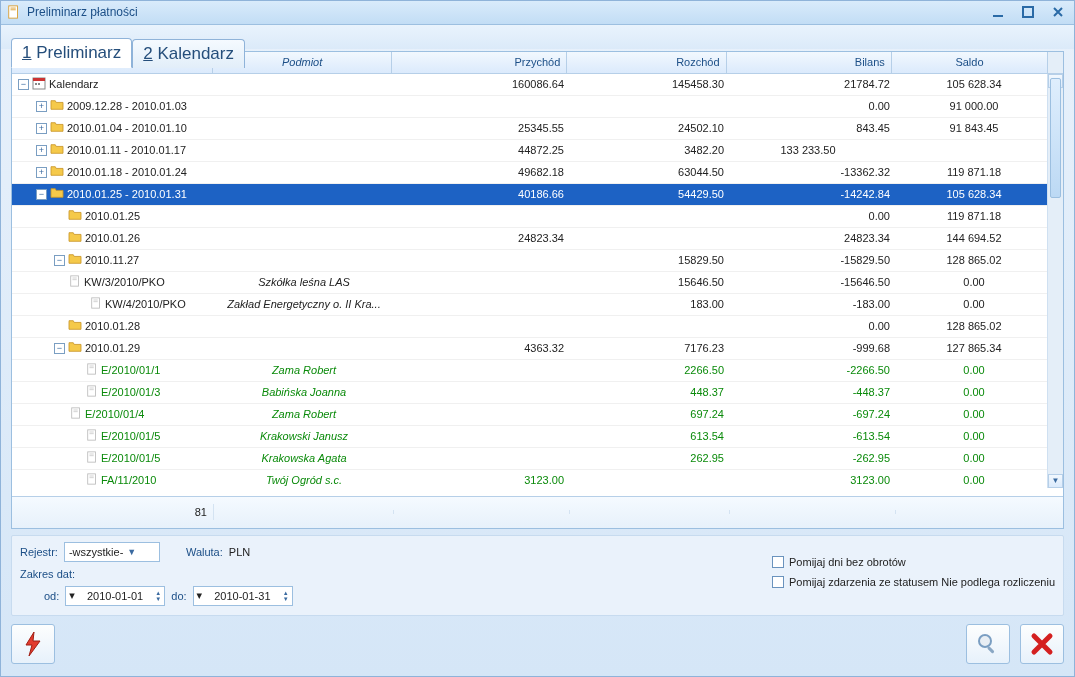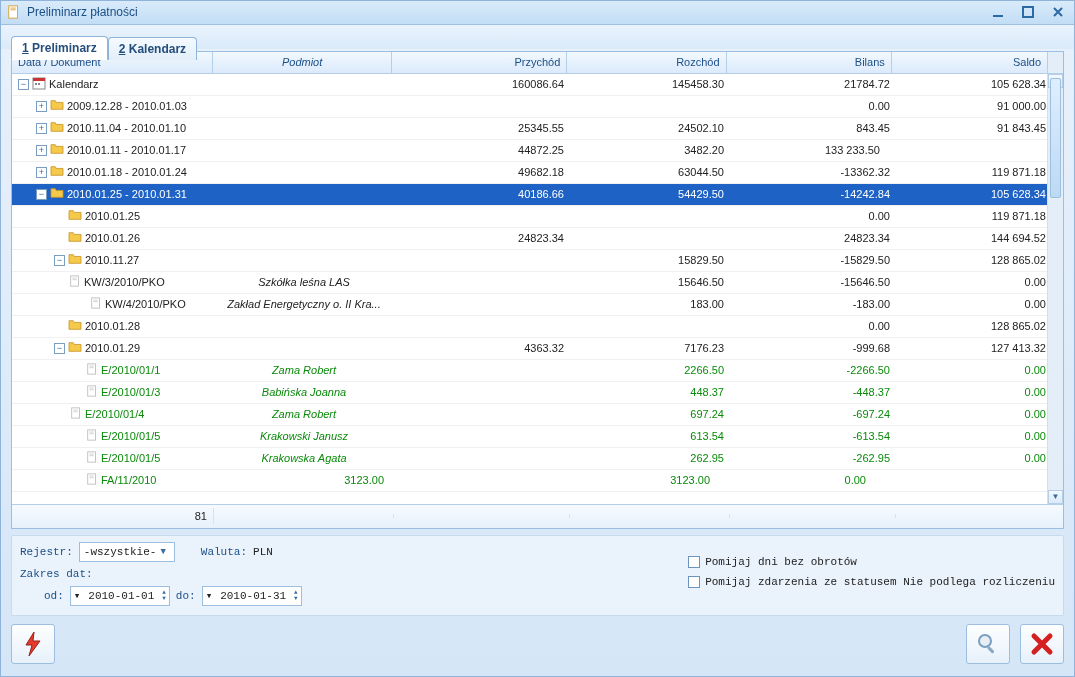--- a/index.html
+++ b/index.html
@@ -22,24 +22,24 @@
   .titlebar-icon { width: 14px; height: 14px; }
   .win-controls { display: flex; gap: 10px; }
   .win-btn { width: 20px; height: 16px; display:flex; align-items:center; justify-content:center; color:#2a6aa6; cursor:pointer; }
   .tabs {
     height: 24px; display:flex; align-items:flex-end; padding: 0 10px; gap:0;
     background: linear-gradient(#e9f3fd,#dbeaf9);
   }
   .tab {
     padding: 4px 10px; border:1px solid #8fb3d9; border-bottom:none;
     background: linear-gradient(#f5faff,#e2eef9);
-    color:#254e7b; font-size:12px;
+    color:#254e7b; font-size:17px;
     border-radius: 4px 4px 0 0;
     cursor:pointer;
-    position:relative; top:11px;font-weight:bold;
+    position:relative; top:19px;
   }
   .tab.active {
     background:#fff;
     border-bottom:1px solid #fff;
     z-index:2;
   }
   .tab .underline { text-decoration: underline; }
   .content-frame {
     margin: 2px 10px 6px 10px;
     flex:0 0 auto;
@@ -54,51 +54,51 @@
     border-bottom:1px solid #b6cfe8;
     color:#1c4f87;
   }
   .grid-header .col { padding:4px 6px; border-right:1px solid #b6cfe8; overflow:hidden; white-space:nowrap; }
   .c-doc { width:202px; text-align:left; }
   .c-pod { width:180px; text-align:center;font-style:italic; }
   .c-num { text-align:right; }
   .c-prz { width:176px; }
   .c-roz { width:160px; }
   .c-bil { width:166px; }
-  .c-sal { width:156px; border-right:none !important; }
+  .c-sal { width:156px; border-right:none !important;text-align:center; }
   .scrollcol { width:16px; background:#e4eef8; border-left:1px solid #b6cfe8;}
   .grid-body { flex:1; overflow:hidden; position:relative; }
   .rows { }
   .row { display:flex; height:22px; align-items:center; border-bottom:1px solid #f0f0f0;}
   .row .cell { padding:3px 6px; overflow:hidden; white-space:nowrap; }
   .row .c-doc { display:flex; align-items:center; gap:3px; }
   .row.selected { background:#1d62c4; color:#fff; }
   .row.selected .cell { color:#fff !important; }
   .green { color:#0a8a0a; }
   .expander {
     width:11px; height:11px; border:1px solid #7a9ec2; background:#fff;
     display:inline-flex; align-items:center; justify-content:center;
     font-size:9px; line-height:9px; color:#3a6aa0; cursor:pointer;
     flex-shrink:0;
   }
   .folder-icon { width:14px; height:12px; flex-shrink:0; }
   .doc-icon { width:12px; height:12px; flex-shrink:0; }
   .cal-icon { width:14px; height:14px; flex-shrink:0; }
   .footer-bar {
-    height:24px; display:flex; align-items:center; border-top:1px solid #b6cfe8;
+    height:32px; display:flex; align-items:center; border-top:1px solid #b6cfe8;
     background: linear-gradient(#f5faff,#e7f1fb);
+    margin-top: 8px;
   }
   .footer-bar .cell { padding:2px 6px; border-right:1px solid #d4e3f2; }
   .controls-area {
     margin: 0 10px 6px 10px; padding:6px 8px 8px 8px;
     border:1px solid #c7dbef; background:#eaf2fb;
     display:flex; justify-content:space-between; align-items:flex-start;
     border-radius:2px;
     height: 88px;
-    font-family: Liberation Mono, monospace;
   }
   .ctrl-left { display:flex; flex-direction:column; gap:6px; }
   .ctrl-row { display:flex; align-items:center; gap:6px; }
   .lbl { color:#1c4f87; }
   .combo {
     height:20px; border:1px solid #9cbfe0; background:#fff; display:flex; align-items:center;
     padding:0 4px; gap:4px; cursor:pointer;
   }
   .combo .arrow { color:#3a6aa0; font-size:9px; }
   .date-input {
@@ -213,21 +213,21 @@
             <div class="cell c-num c-roz"></div>
             <div class="cell c-num c-bil">0.00</div>
             <div class="cell c-num c-sal">91 000.00</div>
           </div>
           <div class="row">
             <div class="cell c-doc" style="padding-left:24px">
               <span class="expander">+</span>
               <span><svg class="folder-icon" viewBox="0 0 16 14">
                   <path d="M1 3 L1 12 L15 12 L15 4 L7 4 L6 2 L1 2 Z" fill="#f5c94a" stroke="#c9972a"></path>
                 </svg></span>
-              <span>2010.11.04 - 2010.01.10</span>
+              <span>2010.01.04 - 2010.01.10</span>
             </div>
             <div class="cell c-pod"></div>
             <div class="cell c-num c-prz">25345.55</div>
             <div class="cell c-num c-roz">24502.10</div>
             <div class="cell c-num c-bil">843.45</div>
             <div class="cell c-num c-sal">91 843.45</div>
           </div>
           <div class="row">
             <div class="cell c-doc" style="padding-left:24px">
               <span class="expander">+</span>
@@ -362,21 +362,21 @@
               <span class="expander">−</span>
               <span><svg class="folder-icon" viewBox="0 0 16 14">
                   <path d="M1 3 L1 12 L15 12 L15 4 L7 4 L6 2 L1 2 Z" fill="#f5c94a" stroke="#c9972a"></path>
                 </svg></span>
               <span>2010.01.29</span>
             </div>
             <div class="cell c-pod"></div>
             <div class="cell c-num c-prz">4363.32</div>
             <div class="cell c-num c-roz">7176.23</div>
             <div class="cell c-num c-bil">-999.68</div>
-            <div class="cell c-num c-sal">127 413.32</div>
+            <div class="cell c-num c-sal">127 865.34</div>
           </div>
           <div class="row">
             <div class="cell c-doc green" style="padding-left:60px">
               <span style="display:inline-block;width:11px"></span>
               <span><svg class="doc-icon" viewBox="0 0 12 14">
                   <rect x="1" y="1" width="9" height="12" fill="#fff" stroke="#bbb"></rect>
                   <rect x="3" y="3" width="5" height="1" fill="#ccc"></rect>
                   <rect x="3" y="5" width="5" height="1" fill="#ccc"></rect>
                 </svg></span>
               <span>E/2010/01/1</span>
@@ -454,20 +454,21 @@
           <div class="row">
             <div class="cell c-doc green" style="padding-left:60px">
               <span style="display:inline-block;width:11px"></span>
               <span><svg class="doc-icon" viewBox="0 0 12 14">
                   <rect x="1" y="1" width="9" height="12" fill="#fff" stroke="#bbb"></rect>
                   <rect x="3" y="3" width="5" height="1" fill="#ccc"></rect>
                   <rect x="3" y="5" width="5" height="1" fill="#ccc"></rect>
                 </svg></span>
               <span>FA/11/2010</span>
             </div>
+            <div class="cell c-pod green">Twój Ogród s.c.</div>
             <div class="cell c-num c-prz green">3123.00</div>
             <div class="cell c-num c-roz green"></div>
             <div class="cell c-num c-bil green">3123.00</div>
             <div class="cell c-num c-sal green">0.00</div>
           </div>
         </div>
       <div class="vscroll">
         <div class="arrow-btn" style="top:0">▲</div>
         <div class="thumb"></div>
         <div class="arrow-btn" style="bottom:0">▼</div>

